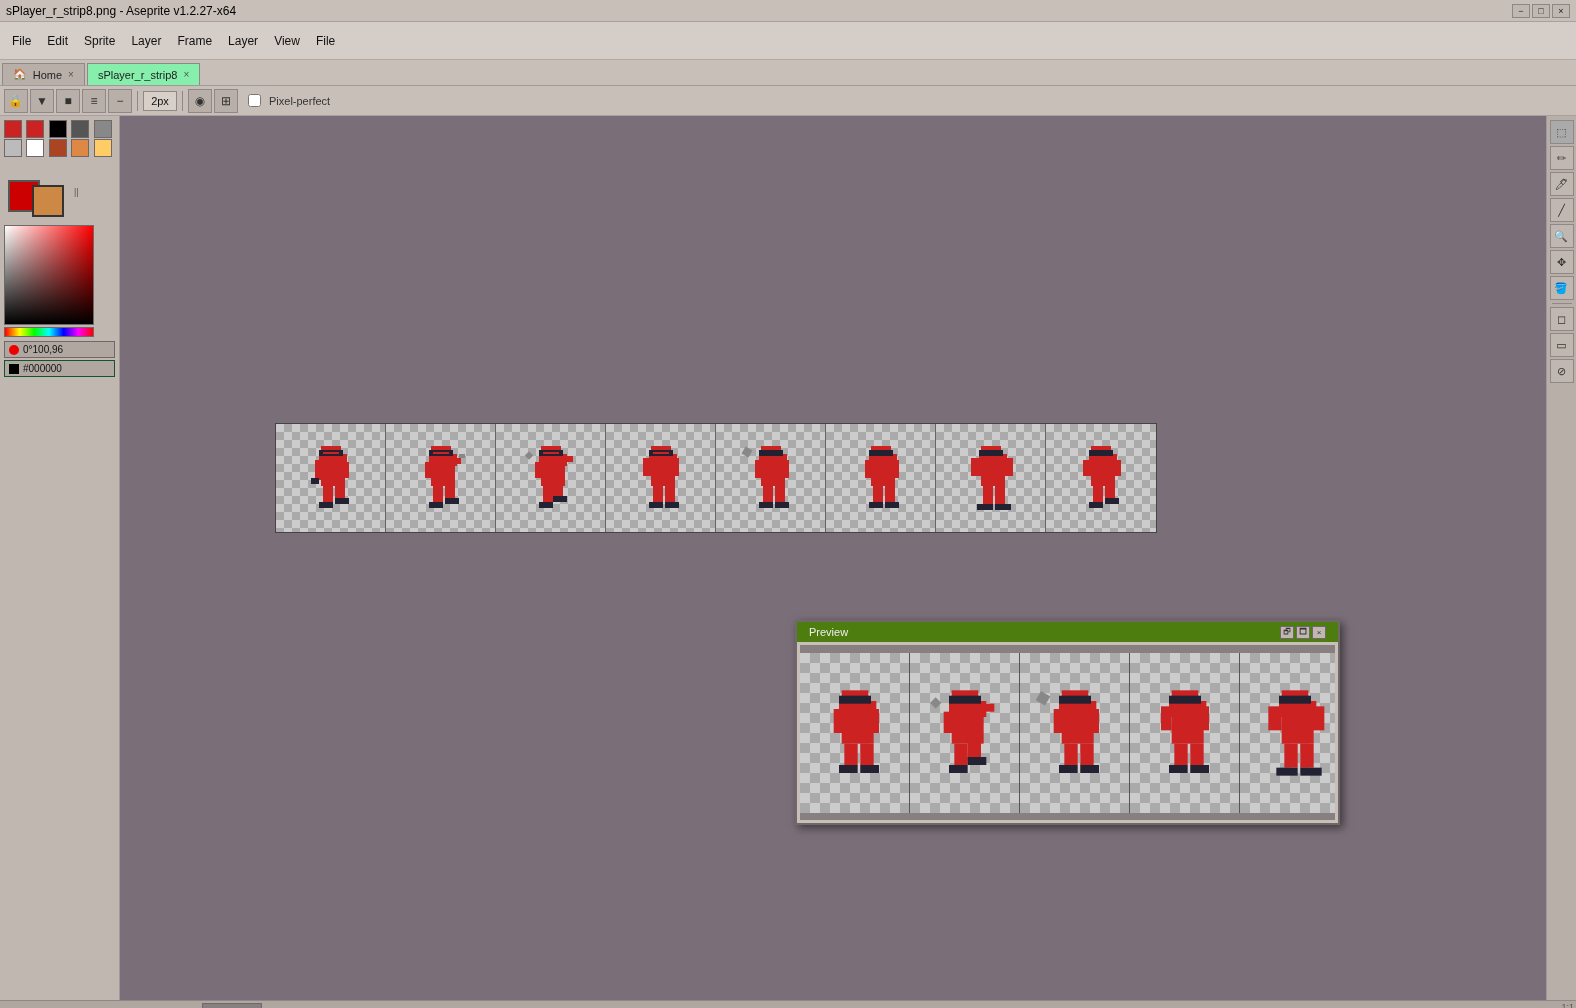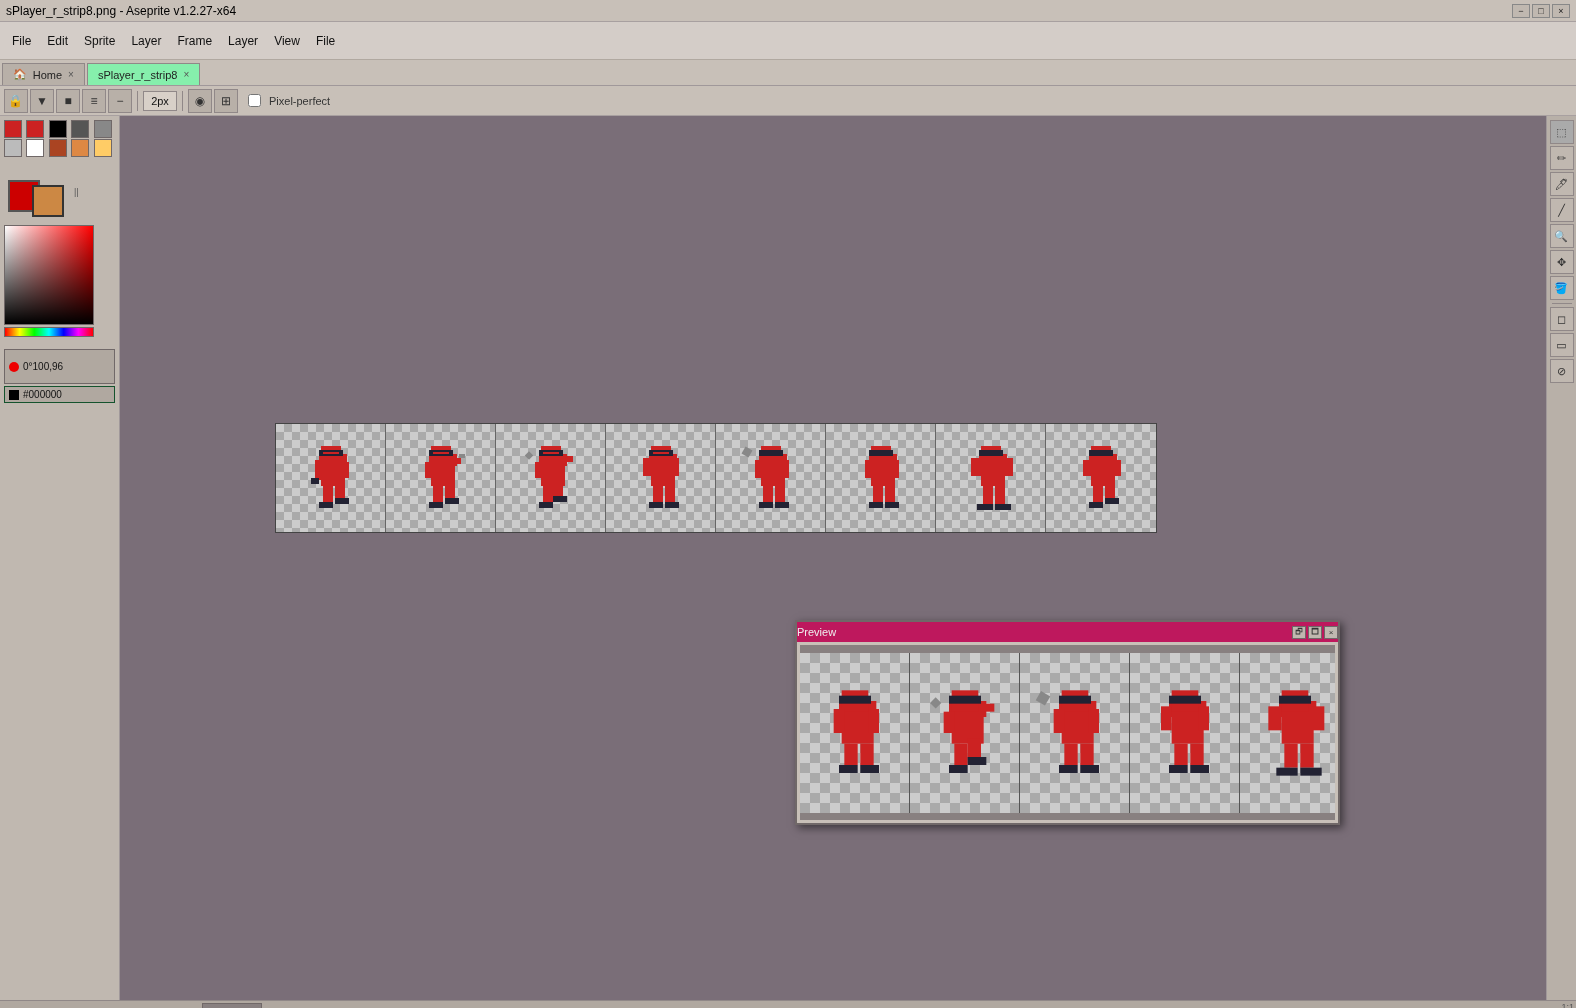--- a/index.html
+++ b/index.html
@@ -151,24 +151,24 @@
     }
     .hue-bar {
       width: 90px; height: 10px;
       background: linear-gradient(to right, red, yellow, lime, cyan, blue, magenta, red);
       border: 1px solid #706868;
       margin-top: 2px;
       cursor: pointer;
     }
 
     #hsv-display {
-      margin-top: 12px;
+      margin-top: 4px;
       background: #b0a8a0;
       border: 1px solid #706868;
-      padding: 11px 4px;
+      padding: 2px 4px;
       font-size: 10px; color: #111;
       display: flex; align-items: center; gap: 4px;
     }
     #hex-display {
       margin-top: 2px;
       background: #b0a8a0;
       border: 1px solid #14532d;
       padding: 2px 4px;
       font-size: 10px; color: #111;
       display: flex; align-items: center; gap: 4px;
@@ -276,25 +276,25 @@
       width: 545px;
       height: 205px;
       background: #c8c0b8;
       border: 2px solid #706868;
       box-shadow: 3px 3px 8px rgba(0,0,0,0.5);
       display: flex;
       flex-direction: column;
     }
     #preview-titlebar {
       height: 20px;
-      background: #be185d;
+      background: #4d7c0f;
       display: flex;
       align-items: center;
       justify-content: space-between;
-      padding: 0 0;
+      padding: 0 12px;
       font-size: 11px;
       color: #eee;
     }
     #preview-controls { display: flex; gap: 2px; }
     .preview-btn {
       width: 14px; height: 13px;
       background: #c0b8b0;
       border: 1px solid #706868;
       font-size: 8px;
       display: flex; align-items: center; justify-content: center;

